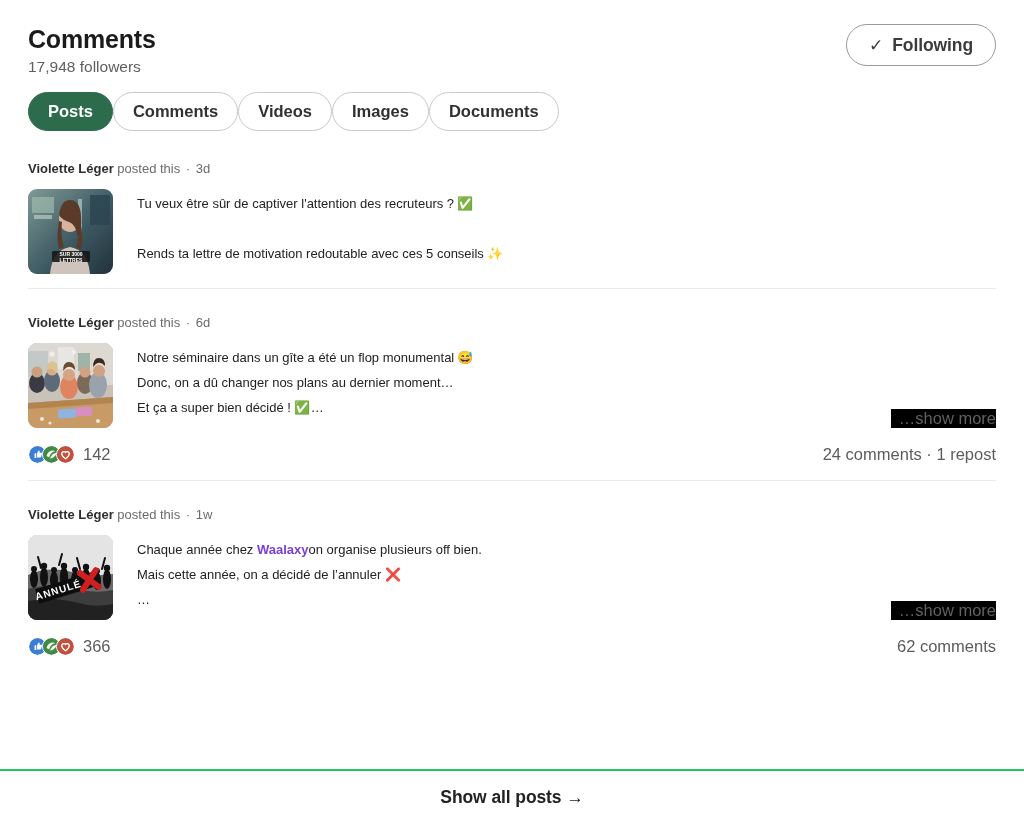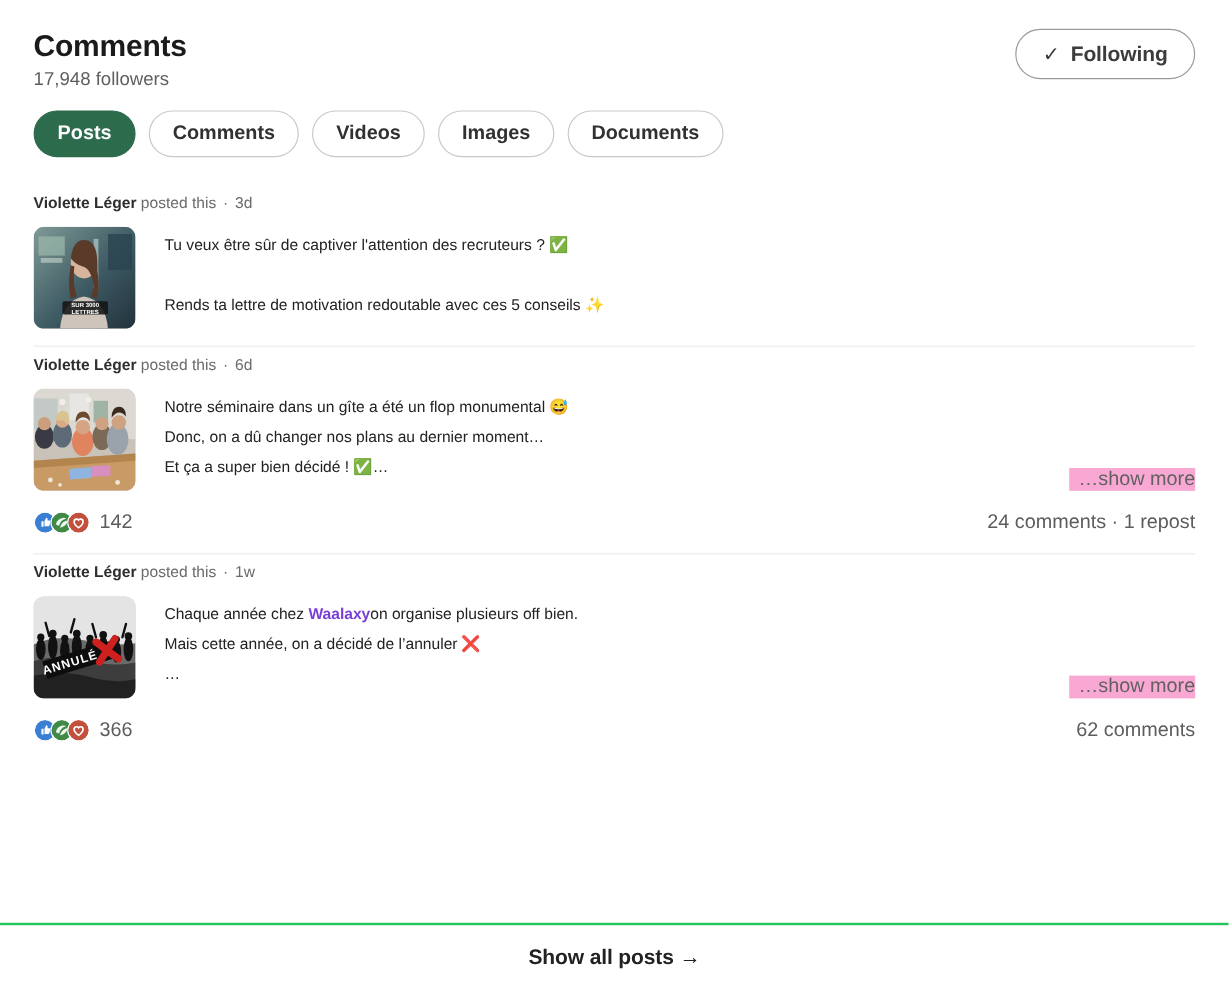--- a/index.html
+++ b/index.html
@@ -66,21 +66,20 @@
     color: #3c3c3c;
     letter-spacing: -0.1px;
   }
 
   
   .filters {
     position: absolute;
     left: 28px;
     top: 92px;
     display: flex;
-    gap: 11px;
   }
   .pill {
     height: 39px;
     padding: 0 19px;
     border-radius: 20px;
     border: 1px solid #c9c9c9;
     background: #ffffff;
     display: flex;
     align-items: center;
     font-size: 16.5px;
@@ -101,21 +100,21 @@
     left: 28px;
     top: 158px;
     width: 968px;
   }
   .post {
     position: relative;
     padding-bottom: 14px;
   }
   .post + .post {
     border-top: 1px solid #ebebeb;
-    padding-top: 4px;
+    padding-top: 23px;
   }
   .post-meta {
     font-size: 13px;
     color: #6b6b6b;
     line-height: 22px;
     margin-bottom: 9px;
   }
   .post-meta .author {
     font-weight: bold;
     color: #2e2e2e;
@@ -151,21 +150,21 @@
   .post-text .spacer { height: 25px; }
   .post-text .mention { color: #7a3fd4; font-weight: bold; }
 
   .show-more {
     position: absolute;
     right: 0;
     bottom: 0;
     font-size: 16.5px;
     color: #616161;
     cursor: pointer;
-    background: #f9a8d4;
+    background: #000000;
     padding-left: 8px;
   }
 
   
   .engagement {
     display: flex;
     align-items: center;
     justify-content: space-between;
     margin-top: 14px;
     height: 24px;

